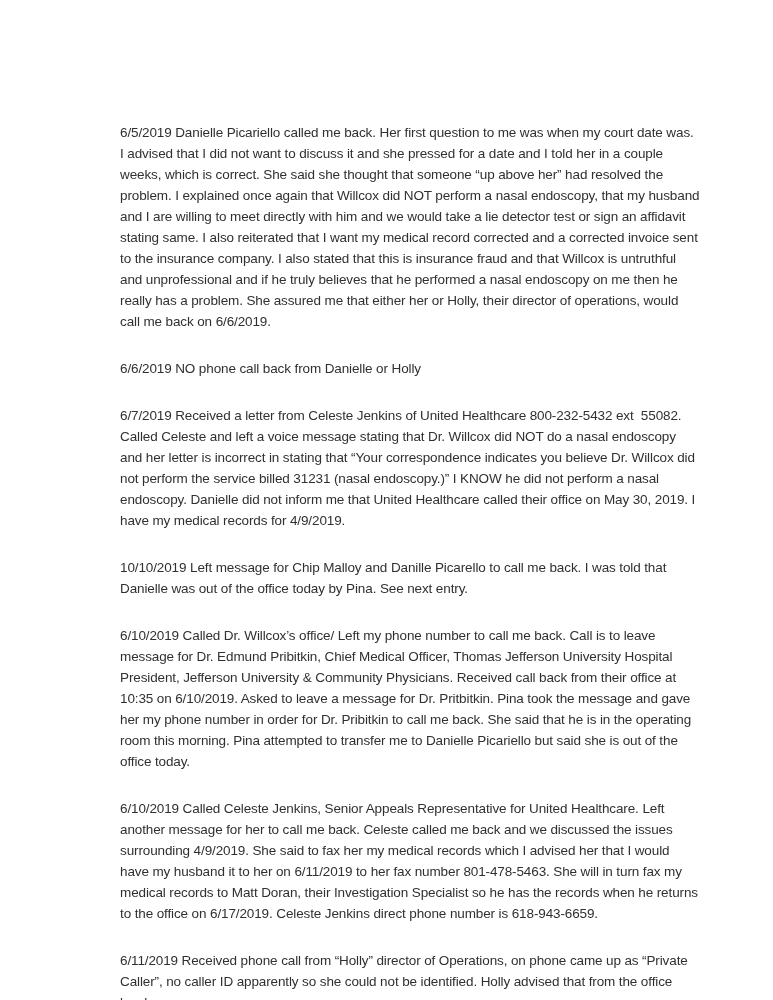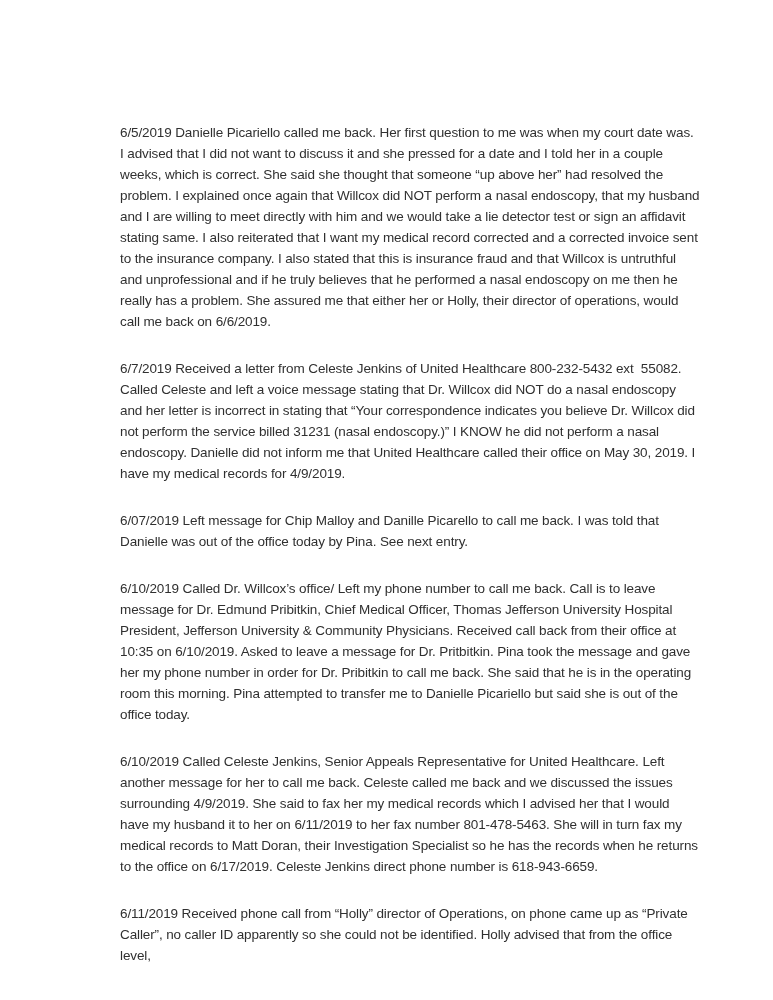--- a/index.html
+++ b/index.html
@@ -29,20 +29,21 @@
     white-space: pre-wrap;
     text-align: left;
   }
 </style>
 </head>
 <body>
 
 <div class="page">
   <div class="doc-content">
     <p>6/5/2019 Danielle Picariello called me back. Her first question to me was when my court date was. I advised that I did not want to discuss it and she pressed for a date and I told her in a couple weeks, which is correct. She said she thought that someone “up above her” had resolved the problem. I explained once again that Willcox did NOT perform a nasal endoscopy, that my husband and I are willing to meet directly with him and we would take a lie detector test or sign an affidavit stating same. I also reiterated that I want my medical record corrected and a corrected invoice sent to the insurance company. I also stated that this is insurance fraud and that Willcox is untruthful and unprofessional and if he truly believes that he performed a nasal endoscopy on me then he really has a problem. She assured me that either her or Holly, their director of operations, would call me back on 6/6/2019.</p>
+    <p>6/6/2019 NO phone call back from Danielle or Holly</p>
     <p>6/7/2019 Received a letter from Celeste Jenkins of United Healthcare 800-232-5432 ext  55082. Called Celeste and left a voice message stating that Dr. Willcox did NOT do a nasal endoscopy and her letter is incorrect in stating that “Your correspondence indicates you believe Dr. Willcox did not perform the service billed 31231 (nasal endoscopy.)” I KNOW he did not perform a nasal endoscopy. Danielle did not inform me that United Healthcare called their office on May 30, 2019. I have my medical records for 4/9/2019.</p>
-    <p>6/07/2019 Left message for Chip Malloy and Danille Picarello to call me back. I was told that Danielle was out of the office today by Pina. See next entry.</p>
+    <p>10/10/2019 Left message for Chip Malloy and Danille Picarello to call me back. I was told that Danielle was out of the office today by Pina. See next entry.</p>
     <p>6/10/2019 Called Dr. Willcox’s office/ Left my phone number to call me back. Call is to leave message for Dr. Edmund Pribitkin, Chief Medical Officer, Thomas Jefferson University Hospital
 President, Jefferson University &amp; Community Physicians. Received call back from their office at 10:35 on 6/10/2019. Asked to leave a message for Dr. Pritbitkin. Pina took the message and gave her my phone number in order for Dr. Pribitkin to call me back. She said that he is in the operating room this morning. Pina attempted to transfer me to Danielle Picariello but said she is out of the office today.</p>
     <p>6/10/2019 Called Celeste Jenkins, Senior Appeals Representative for United Healthcare. Left another message for her to call me back. Celeste called me back and we discussed the issues surrounding 4/9/2019. She said to fax her my medical records which I advised her that I would have my husband it to her on 6/11/2019 to her fax number 801-478-5463. She will in turn fax my medical records to Matt Doran, their Investigation Specialist so he has the records when he returns to the office on 6/17/2019. Celeste Jenkins direct phone number is 618-943-6659.</p>
     <p>6/11/2019 Received phone call from “Holly” director of Operations, on phone came up as “Private Caller”, no caller ID apparently so she could not be identified. Holly advised that from the office level,</p>
   </div>
 </div>
 
 </body></html>

